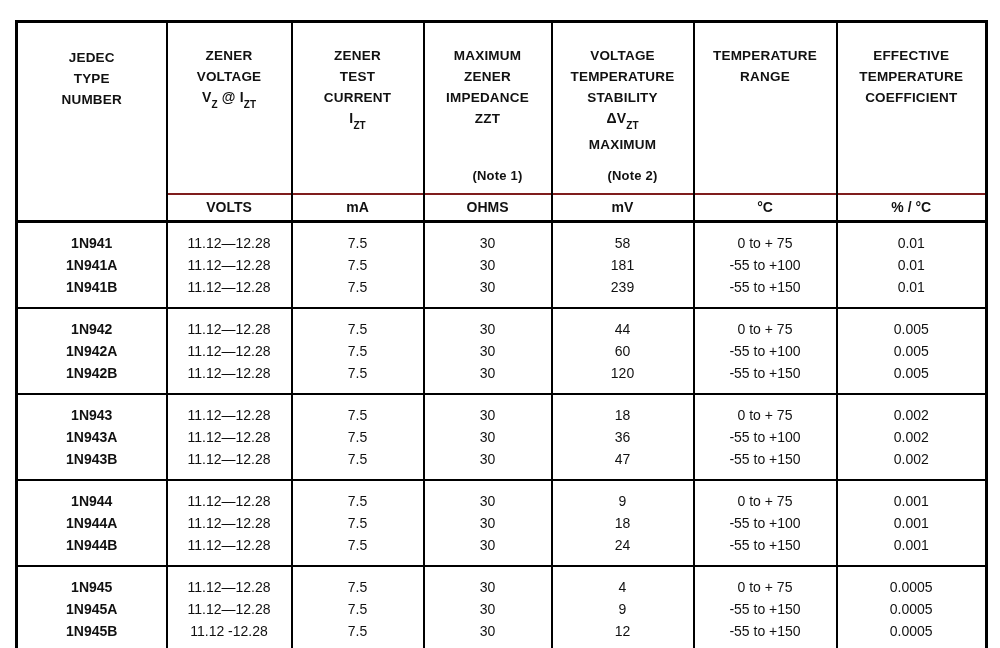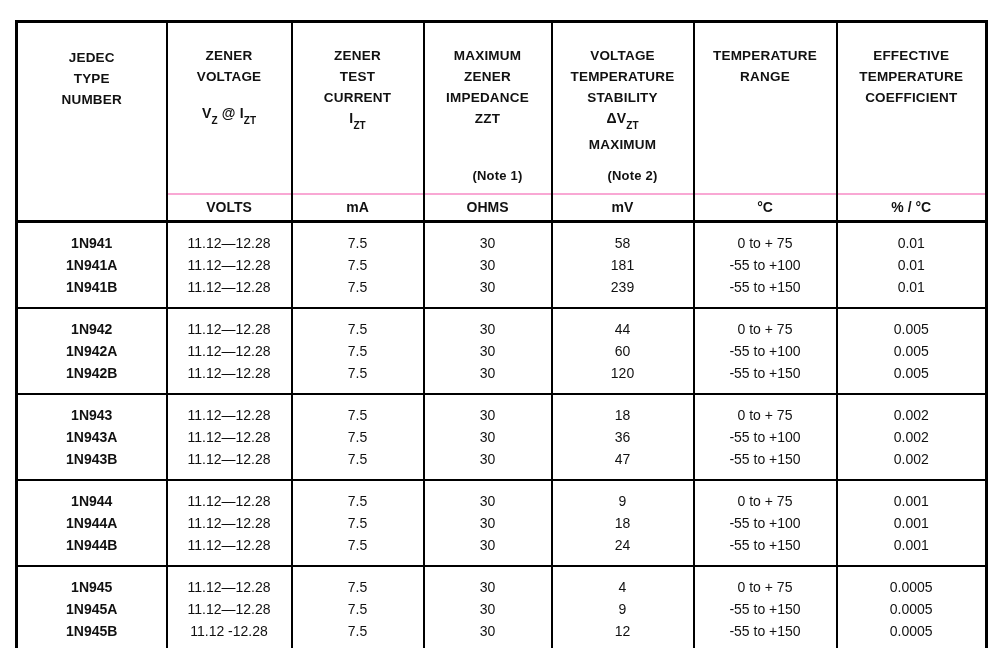--- a/index.html
+++ b/index.html
@@ -44,33 +44,33 @@
   }
   .hcell {
     display: flex;
     flex-direction: column;
     align-items: center;
     height: 100%;
     padding-top: 22px;
     padding-bottom: 10px;
   }
   .hl { line-height: 21px; white-space: nowrap; }
-  .formula { margin-top: 16px; font-size: 14px; }
+  .formula { font-size: 14px; }
   .formula-tight { margin-top: 0; font-size: 14px; }
   sub.sb { font-size: 10px; font-weight: bold; position: relative; top: 2px; letter-spacing: 0; }
   .note { margin-top: auto; font-size: 13px; white-space: nowrap; margin-left: 20px; }
   
   th.jedec .hcell { padding-top: 24px; }
   
   thead tr.units th {
     height: 28px;
     vertical-align: middle;
     font-size: 14px;
     font-weight: bold;
-    border-top: 2px solid #f9a8d4;
+    border-top: 2px solid #7f1d1d;
     border-bottom: 3px solid #000000;
   }
   th.jedec { border-bottom: 3px solid #000000; }
   
   tbody.group tr td {
     height: 22px;
     font-size: 14px;
     line-height: 22px;
     vertical-align: middle;
   }

